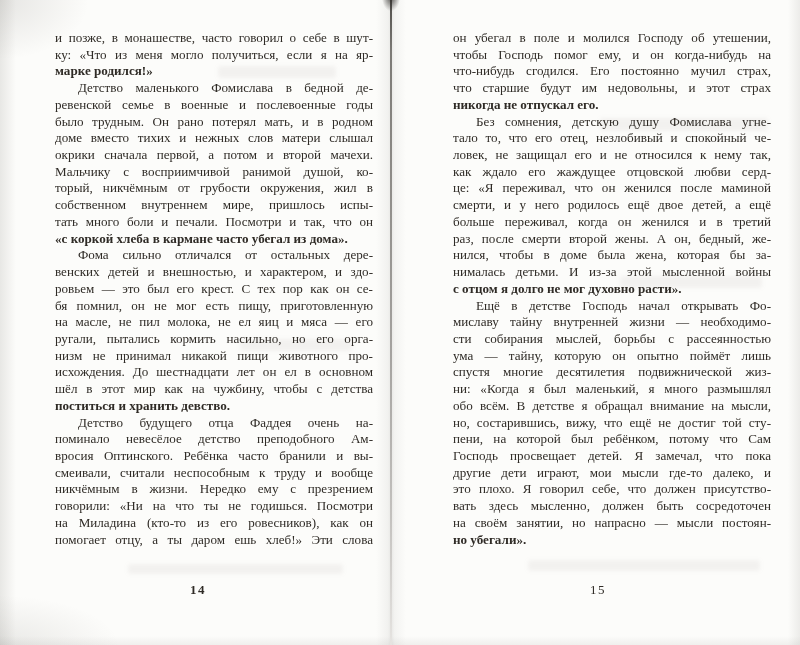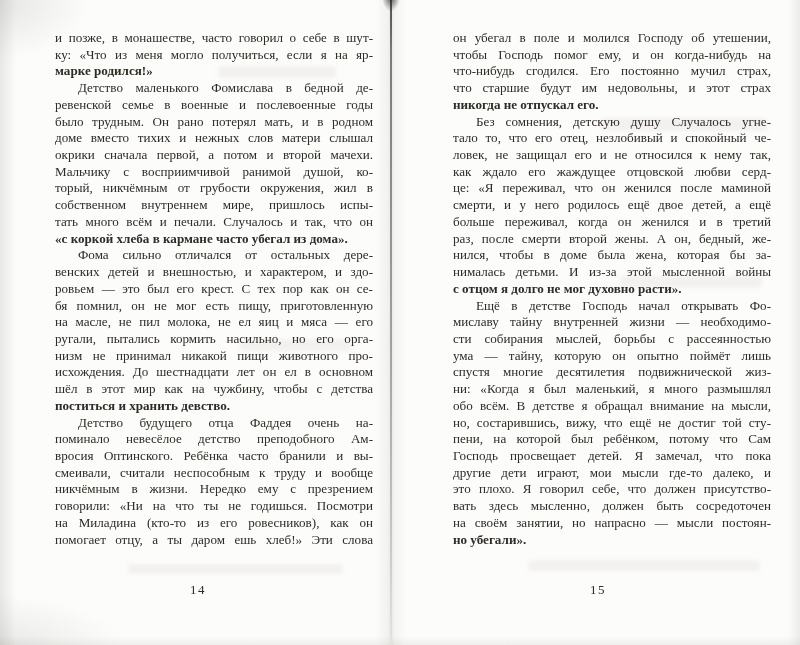--- a/index.html
+++ b/index.html
@@ -108,52 +108,52 @@
         <div class="line">ку: «Что из меня могло получиться, если я на яр-</div>
         <div class="line end">марке родился!»</div>
         <div class="line indent">Детство маленького Фомислава в бедной де-</div>
         <div class="line">ревенской семье в военные и послевоенные годы</div>
         <div class="line">было трудным. Он рано потерял мать, и в родном</div>
         <div class="line">доме вместо тихих и нежных слов матери слышал</div>
         <div class="line">окрики сначала первой, а потом и второй мачехи.</div>
         <div class="line">Мальчику с восприимчивой ранимой душой, ко-</div>
         <div class="line">торый, никчёмным от грубости окружения, жил в</div>
         <div class="line">собственном внутреннем мире, пришлось испы-</div>
-        <div class="line">тать много всём и печали. Случалось и так, что он</div>
+        <div class="line">тать много боли и печали. Посмотри и так, что он</div>
         <div class="line end">«с коркой хлеба в кармане часто убегал из дома».</div>
         <div class="line indent">Фома сильно отличался от остальных дере-</div>
         <div class="line">венских детей и внешностью, и характером, и здо-</div>
         <div class="line">ровьем — это был его крест. С тех пор как он се-</div>
         <div class="line">бя помнил, он не мог есть пищу, приготовленную</div>
         <div class="line">на масле, не пил молока, не ел яиц и мяса — его</div>
         <div class="line">ругали, пытались кормить насильно, но его орга-</div>
         <div class="line">низм не принимал никакой пищи животного про-</div>
         <div class="line">исхождения. До шестнадцати лет он ел в основном</div>
         <div class="line">шёл в этот мир как на чужбину, чтобы с детства</div>
         <div class="line end">поститься и хранить девство.</div>
         <div class="line indent">Детство будущего отца Фаддея очень на-</div>
         <div class="line">поминало невесёлое детство преподобного Ам-</div>
         <div class="line">вросия Оптинского. Ребёнка часто бранили и вы-</div>
         <div class="line">смеивали, считали неспособным к труду и вообще</div>
         <div class="line">никчёмным в жизни. Нередко ему с презрением</div>
         <div class="line">говорили: «Ни на что ты не годишься. Посмотри</div>
         <div class="line">на Миладина (кто-то из его ровесников), как он</div>
         <div class="line">помогает отцу, а ты даром ешь хлеб!» Эти слова</div>
       </div>
-    <div class="pageno" style="left:180px;">14</div>
+    <div class="pageno" style="left:180px;font-weight:bold;">14</div>
   </div>
 
   <div>
     <div class="text-col" style="left:453px;">
         <div class="line">он убегал в поле и молился Господу об утешении,</div>
         <div class="line">чтобы Господь помог ему, и он когда-нибудь на</div>
         <div class="line">что-нибудь сгодился. Его постоянно мучил страх,</div>
         <div class="line">что старшие будут им недовольны, и этот страх</div>
         <div class="line end">никогда не отпускал его.</div>
-        <div class="line indent">Без сомнения, детскую душу Случалось угне-</div>
+        <div class="line indent">Без сомнения, детскую душу Фомислава угне-</div>
         <div class="line">тало то, что его отец, незлобивый и спокойный че-</div>
         <div class="line">ловек, не защищал его и не относился к нему так,</div>
         <div class="line">как ждало его жаждущее отцовской любви серд-</div>
         <div class="line">це: «Я переживал, что он женился после маминой</div>
         <div class="line">смерти, и у него родилось ещё двое детей, а ещё</div>
         <div class="line">больше переживал, когда он женился и в третий</div>
         <div class="line">раз, после смерти второй жены. А он, бедный, же-</div>
         <div class="line">нился, чтобы в доме была жена, которая бы за-</div>
         <div class="line">нималась детьми. И из-за этой мысленной войны</div>
         <div class="line end">с отцом я долго не мог духовно расти».</div>

